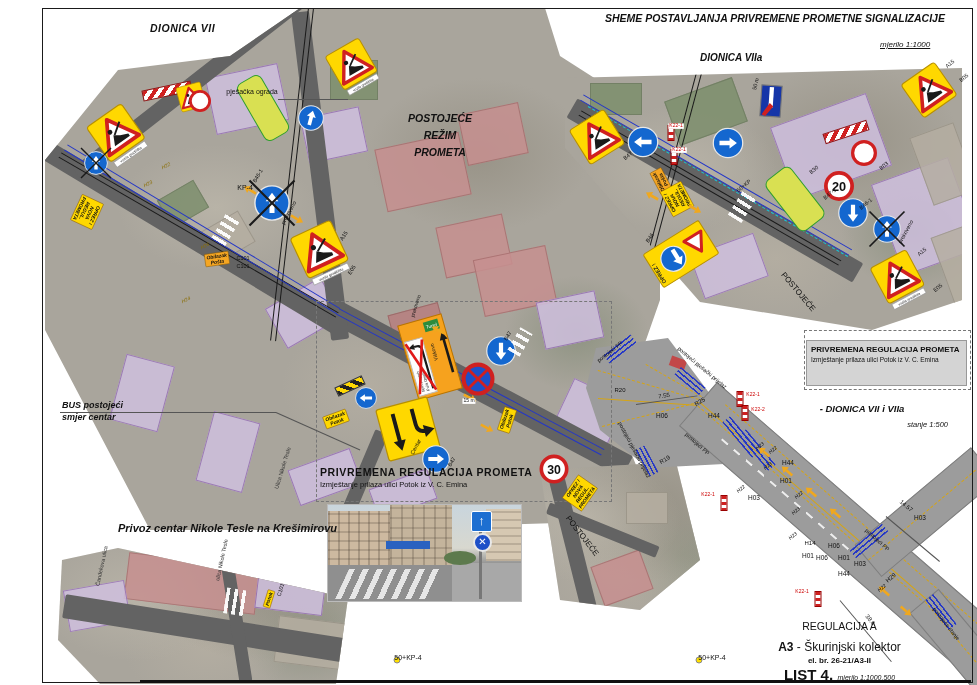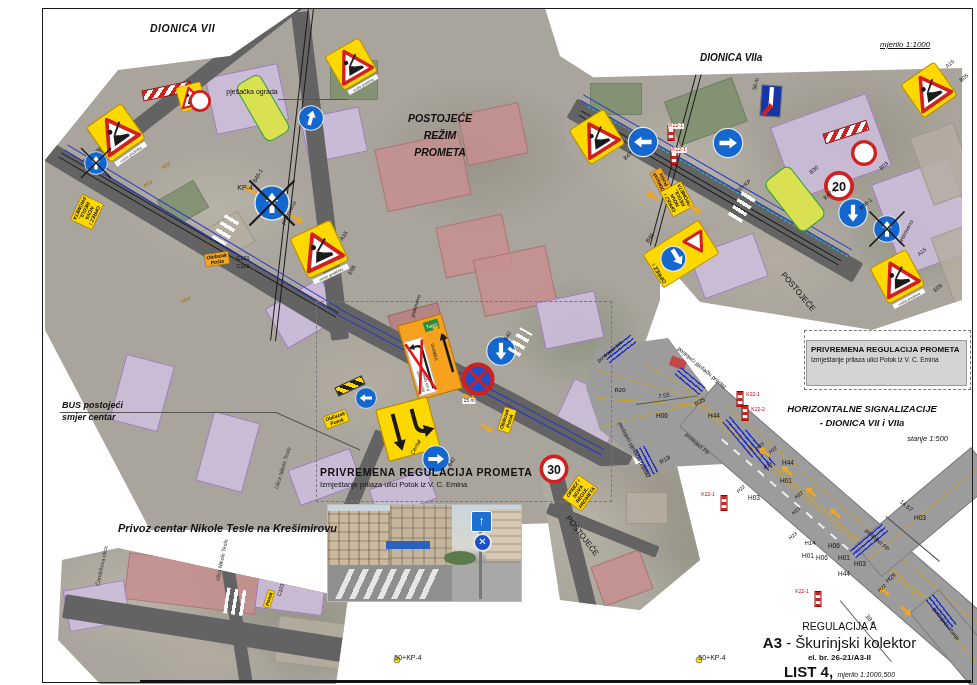--- a/index.html
+++ b/index.html
@@ -150,46 +150,46 @@
 </div>
 
 <div class="ln" style="left:278px;top:99px;width:70px;"></div>
 <div class="ln" style="left:60px;top:412px;width:216px;"></div>
 <div class="ln" style="left:276px;top:412px;width:92px;transform:rotate(24deg);"></div>
 <div class="ln" style="left:636px;top:404px;width:62px;transform:rotate(-8deg);"></div>
 <div class="ln" style="left:886px;top:516px;width:70px;transform:rotate(40deg);"></div>
 <div class="ln" style="left:840px;top:600px;width:80px;transform:rotate(50deg);"></div>
 
 <div class="titl" style="left:585px;top:12px;width:380px;text-align:center;">
+  <div style="font-size:10.5px;">SHEME POSTAVLJANJA PRIVREMENE PROMETNE SIGNALIZACIJE</div>
 </div>
 <div class="titl" style="left:880px;top:40px;font-weight:normal;font-size:8px;text-decoration:underline;">mjerilo 1:1000</div>
 <div class="titl" style="left:150px;top:22px;font-size:10.5px;letter-spacing:.5px;">DIONICA VII</div>
 <div class="titl" style="left:700px;top:52px;font-size:10px;">DIONICA VIIa</div>
 <div class="titl" style="left:385px;top:110px;width:110px;text-align:center;font-size:10.5px;line-height:17px;">
   <div>POSTOJEĆE</div>
   <div>REŽIM</div>
   <div>PROMETA</div>
 </div>
 <div class="titl" style="left:62px;top:399px;font-size:9px;line-height:12px;">
   <div>BUS postojeći</div>
   <div>smjer centar</div>
 </div>
 <div class="titl" style="left:118px;top:522px;font-size:11px;">Privoz centar Nikole Tesle na Krešimirovu</div>
 <div class="abs" style="left:320px;top:466px;z-index:45;">
   <div style="font-size:10.5px;font-weight:bold;letter-spacing:.6px;">PRIVREMENA REGULACIJA PROMETA</div>
   <div style="font-size:7.5px;margin-top:2px;">Izmještanje prilaza ulici Potok iz V. C. Emina</div>
 </div>
 <div class="titl" style="left:758px;top:402px;width:208px;text-align:center;font-size:9.5px;line-height:14px;">
-  <div>HORIZONTALNE SIGNALIZACIJE</div>
   <div>- DIONICA VII i VIIa</div>
   <div style="font-weight:normal;font-size:7.5px;text-align:right;padding-right:18px;margin-top:2px;">stanje 1:500</div>
 </div>
 <div class="abs" style="left:742px;top:620px;width:195px;text-align:center;z-index:45;">
   <div style="font-size:10.5px;">REGULACIJA A</div>
-  <div style="font-size:15px;margin-top:2px;">
+  <div style="font-size:12px;margin-top:8px;">
     <span style="font-weight:bold;">A3</span><span> - Škurinjski kolektor</span>
   </div>
   <div style="font-size:8px;font-weight:bold;margin-top:2px;">el. br. 26-21/A3-II</div>
   <div style="margin-top:1px;">
     <span style="font-size:15px;font-weight:bold;">LIST 4,</span>
     <span style="font-size:7px;font-style:italic;">mjerilo 1:1000,500</span>
   </div>
 </div>
 
 <div id="patch-layer" class="abs" style="left:0;top:0;width:0;height:0;"></div>

